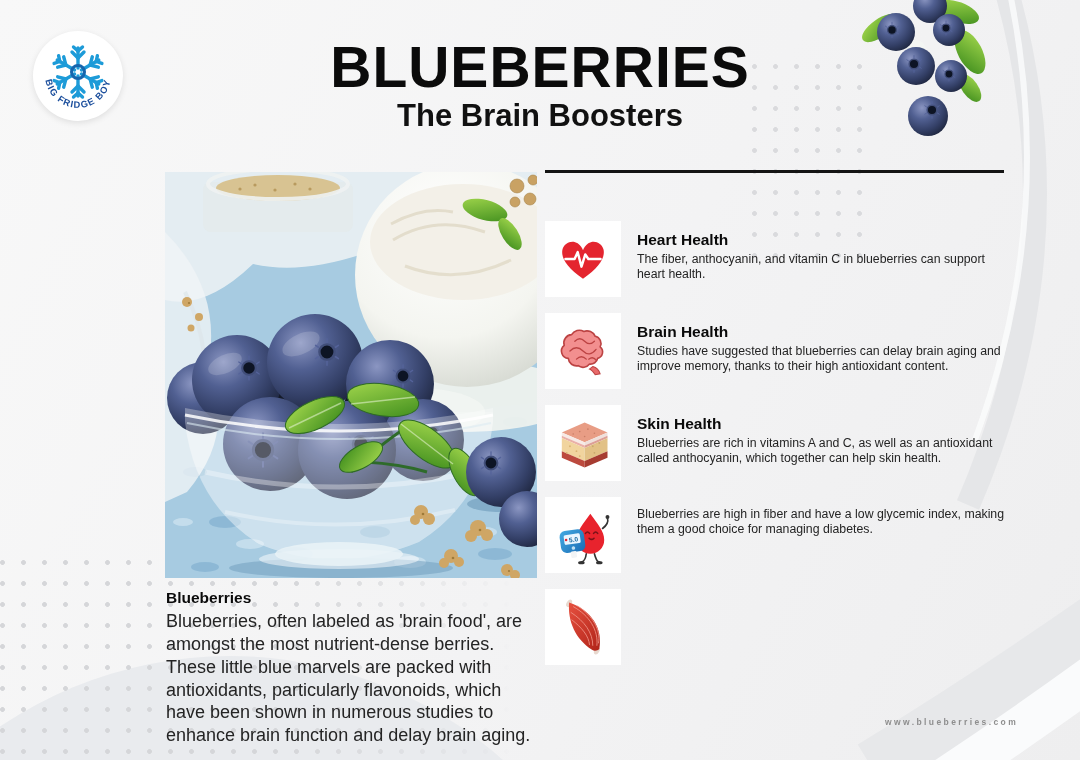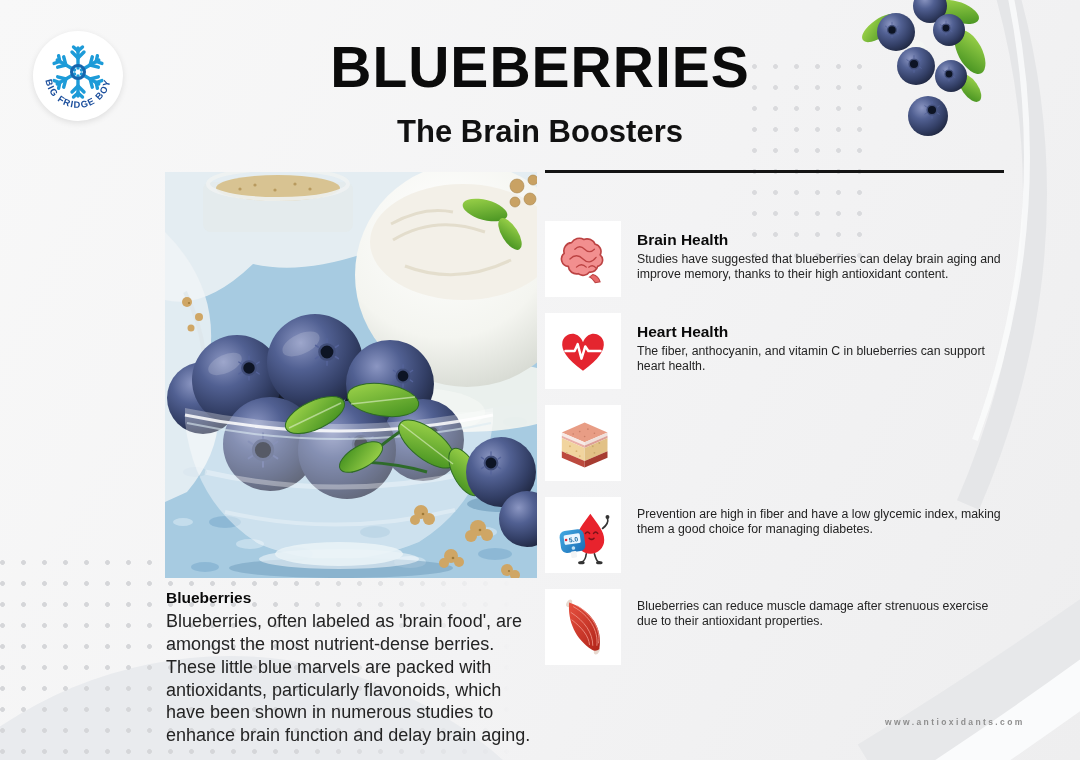--- a/index.html
+++ b/index.html
@@ -18,21 +18,21 @@
     -webkit-mask-image:linear-gradient(to right,#000 55%,transparent 96%);
             mask-image:linear-gradient(to right,#000 55%,transparent 96%);}
   .dots-tr{left:744px;top:56px;width:132px;height:212px;opacity:.85;}
   
   .logo{position:absolute;left:33px;top:31px;width:90px;height:90px;border-radius:50%;
     background:#ffffff;box-shadow:0 2px 6px rgba(0,0,0,.10);}
   .logo svg{display:block;}
   
   .header{position:absolute;left:0;top:38px;width:1080px;text-align:center;}
   .title{font-size:57px;font-weight:bold;letter-spacing:1px;color:#0b0b0b;line-height:1.05;}
-  .subtitle{font-size:31px;font-weight:bold;color:#111;margin-top:16px;}
+  .subtitle{font-size:31px;font-weight:bold;color:#111;margin-top:0;}
   
   .berry-decor{position:absolute;left:852px;top:0;width:150px;height:150px;}
   
   .photo{position:absolute;left:165px;top:172px;width:372px;height:406px;overflow:hidden;background:#a7cbe1;}
   
   .intro{position:absolute;left:166px;top:589px;width:372px;}
   .intro-heading{font-size:15.5px;font-weight:bold;color:#0a0a0a;margin-bottom:3px;}
   .intro-body{font-size:18px;line-height:1.27;color:#242424;}
   
   .divider{position:absolute;left:545px;top:170px;width:459px;height:3px;background:#141414;}
@@ -300,47 +300,47 @@
   <div class="intro">
     <div class="intro-heading">Blueberries</div>
     <div class="intro-body">Blueberries, often labeled as 'brain food', are amongst the most nutrient-dense berries. These little blue marvels are packed with antioxidants, particularly flavonoids, which have been shown in numerous studies to enhance brain function and delay brain aging.</div>
   </div>
 
   <div class="divider"></div>
   <div class="benefits">
 
     <div class="benefit">
       <div class="icon-card">
+        <svg width="58" height="58" viewBox="0 0 76 76">
+          <path d="M38 64 C 17 49 9 37 11 26 C 13 16.5 24 12.5 31 17.5 C 35 20.5 37 23.5 38 26.5 C 39 23.5 41 20.5 45 17.5 C 52 12.5 63 16.5 65 26 C 67 37 59 49 38 64 Z" fill="#e4252f"></path>
+          <polyline points="15,38 27,38 31,29 36,48 41,32 45,38 61,38" stroke="#ffffff" stroke-width="3.2" fill="none" stroke-linecap="round" stroke-linejoin="round"></polyline>
+        </svg>
+      </div>
+      <div class="benefit-text">
+        <div class="benefit-title">Heart Health</div>
+        <div class="benefit-desc">The fiber, anthocyanin, and vitamin C in blueberries can support heart health.</div>
+      </div>
+    </div>
+
+    <div class="benefit">
+      <div class="icon-card">
         <svg width="62" height="62" viewBox="0 0 76 76">
           <path d="M20 47 a9 9 0 0 1 -5 -16 a10 10 0 0 1 9 -13 a11 11 0 0 1 15 -4 a11 11 0 0 1 14 6 a9 9 0 0 1 6 13 a8 8 0 0 1 -3 14 a9 9 0 0 1 -10 7 a10 10 0 0 1 -14 2 a10 10 0 0 1 -12 -9 Z" fill="#f28f8f" stroke="#bc4343" stroke-width="2" stroke-linejoin="round"></path>
           <g stroke="#bc4343" stroke-width="1.6" fill="none" stroke-linecap="round">
             <path d="M28 26 q6 -6 12 0 q6 6 12 0"></path>
             <path d="M22 38 q8 -8 16 0 q8 8 16 -2"></path>
             <path d="M30 48 q6 -6 12 0"></path>
             <path d="M45 48 q5 -4 9 1"></path>
           </g>
           <path d="M50 57 q7 2 9 9 l-6 1 q-4 -6 -7 -7 Z" fill="#e86a6a" stroke="#bc4343" stroke-width="1.3"></path>
         </svg>
       </div>
       <div class="benefit-text">
         <div class="benefit-title">Brain Health</div>
         <div class="benefit-desc">Studies have suggested that blueberries can delay brain aging and improve memory, thanks to their high antioxidant content.</div>
-      </div>
-    </div>
-
-    <div class="benefit">
-      <div class="icon-card">
-        <svg width="58" height="58" viewBox="0 0 76 76">
-          <path d="M38 64 C 17 49 9 37 11 26 C 13 16.5 24 12.5 31 17.5 C 35 20.5 37 23.5 38 26.5 C 39 23.5 41 20.5 45 17.5 C 52 12.5 63 16.5 65 26 C 67 37 59 49 38 64 Z" fill="#e4252f"></path>
-          <polyline points="15,38 27,38 31,29 36,48 41,32 45,38 61,38" stroke="#ffffff" stroke-width="3.2" fill="none" stroke-linecap="round" stroke-linejoin="round"></polyline>
-        </svg>
-      </div>
-      <div class="benefit-text">
-        <div class="benefit-title">Heart Health</div>
-        <div class="benefit-desc">The fiber, anthocyanin, and vitamin C in blueberries can support heart health.</div>
       </div>
     </div>
 
     <div class="benefit">
       <div class="icon-card">
         <svg width="62" height="62" viewBox="0 0 76 76">
           <polygon points="12,25 40,13 68,25 40,37" fill="#e89d85"></polygon>
           <g fill="#c97f67">
               <circle cx="34" cy="24" r="1"></circle>
               <circle cx="44" cy="21" r="1"></circle>
@@ -362,20 +362,24 @@
               <circle cx="18" cy="50" r="1.1"></circle>
               <circle cx="34" cy="54" r="1.1"></circle>
             </g>
           <g fill="#c8a86d">
               <circle cx="50" cy="42" r="1.1"></circle>
               <circle cx="58" cy="38" r="1.1"></circle>
               <circle cx="52" cy="50" r="1.1"></circle>
             </g>
         </svg>
       </div>
+      <div class="benefit-text">
+        <div class="benefit-title">Skin Health</div>
+        <div class="benefit-desc">Blueberries are rich in vitamins A and C, as well as an antioxidant called anthocyanin, which together can help skin health.</div>
+      </div>
     </div>
 
     <div class="benefit">
       <div class="icon-card">
         <svg width="62" height="62" viewBox="0 0 76 76">
           <g stroke="#333333" stroke-width="2" fill="none" stroke-linecap="round">
             <path d="M62 30 q8 -6 6 -13"></path>
               <path d="M42 61 q-1 8 -5 10"></path>
               <path d="M52 61 q2 8 5 10"></path>
           </g>
@@ -392,40 +396,39 @@
             <rect x="10" y="32" width="30" height="27" rx="7" fill="url(#gMeter)"></rect>
             <rect x="15" y="37" width="20" height="12" rx="2" fill="#eaf6ff"></rect>
             <circle cx="17.5" cy="43" r="1.6" fill="#e8232d"></circle>
             <text x="26.5" y="46.6" font-size="8" font-weight="bold" fill="#16689f" text-anchor="middle" font-family="Liberation Sans, sans-serif">5.0</text>
             <circle cx="25" cy="54" r="2.2" fill="#bfe0f2"></circle>
             <rect x="21" y="58" width="7" height="8" rx="1.5" fill="#f2f4f6"></rect>
           </g>
         </svg>
       </div>
       <div class="benefit-text">
-        <div class="benefit-desc">Prevention are high in fiber and have a low glycemic index, making them a good choice for managing diabetes.</div>
+        <div class="benefit-desc">Blueberries are high in fiber and have a low glycemic index, making them a good choice for managing diabetes.</div>
       </div>
     </div>
 
     <div class="benefit">
       <div class="icon-card">
         <svg width="62" height="62" viewBox="0 0 76 76">
           <ellipse cx="21" cy="9" rx="3" ry="5" fill="#e8d9cf" transform="rotate(30 21 9)"></ellipse>
           <ellipse cx="55" cy="67" rx="3" ry="5" fill="#e8d9cf" transform="rotate(30 55 67)"></ellipse>
           <path d="M21 8 C 48 17 63 40 58 65 C 56 67 52 68 49 66 C 29 53 19 31 21 8 Z" fill="url(#gMuscle)"></path>
           <g stroke="#f0978a" stroke-width="1.2" fill="none" opacity="0.85">
             <path d="M26 13 C 46 24 57 42 55 61"></path>
             <path d="M23 20 C 40 31 50 45 50 61"></path>
             <path d="M24 29 C 37 39 45 49 46 60"></path>
             <path d="M31 12 C 50 24 60 42 57 58"></path>
           </g>
         </svg>
       </div>
       <div class="benefit-text">
-        <div class="benefit-desc">Blueberries can reduce muscle damage after strenuous exercise due to their antioxidant properties.</div>
       </div>
     </div>
 
   </div>
 
-  <div class="website">www.antioxidants.com</div>
+  <div class="website">www.blueberries.com</div>
 
 </div>
 
 </body></html>

